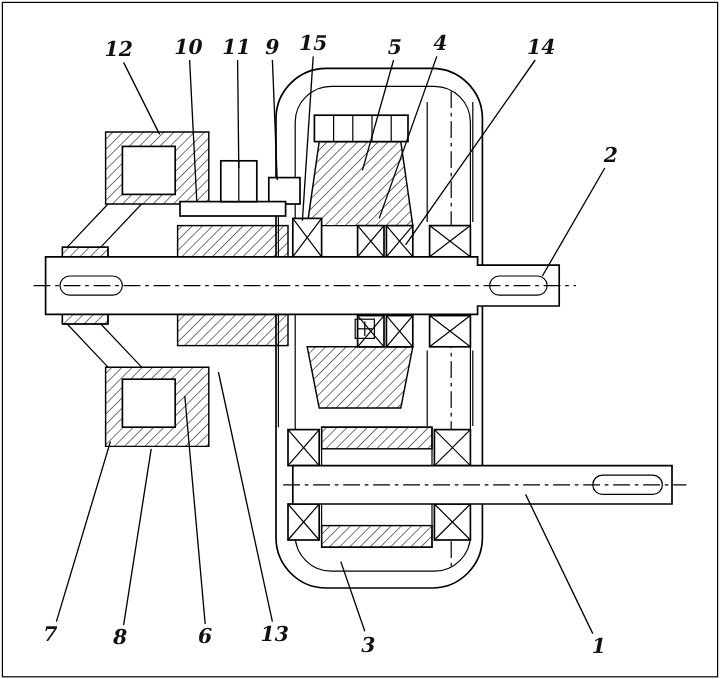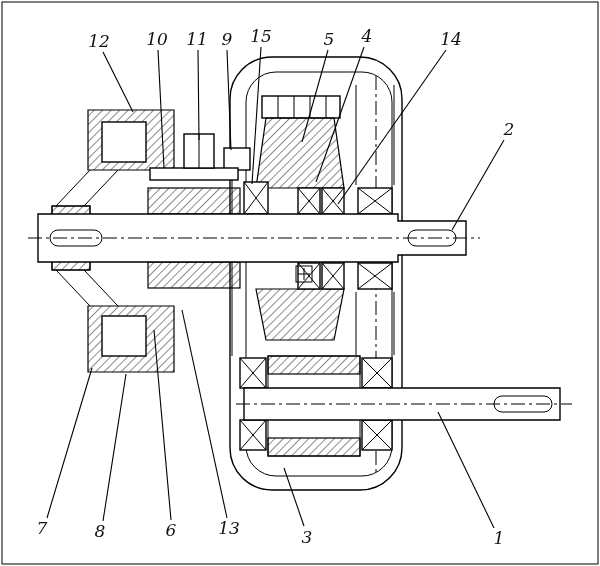--- a/index.html
+++ b/index.html
@@ -7,20 +7,21 @@
     padding: 0;
     background: #ffffff;
     font-family: "DejaVu Serif", serif;
   }
   .figure-wrap {
     position: relative;
     width: 600px;
     height: 566px;
     background: #ffffff;
     overflow: hidden;
+    font-weight: bold;
   }
   svg { display: block; }
   .outline { fill: none; stroke: #000; stroke-width: 1.4; }
   .thin    { fill: none; stroke: #000; stroke-width: 1; }
   .whitefill { fill: #fff; stroke: #000; stroke-width: 1.4; }
   .hatched { fill: url(#hatch); stroke: #000; stroke-width: 1.2; }
   .centerline { fill: none; stroke: #000; stroke-width: 1; stroke-dasharray: 14 4 3 4; }
   .leader { stroke: #000; stroke-width: 1.1; fill: none; }
   .callout-text {
     font-family: "DejaVu Serif", serif;

